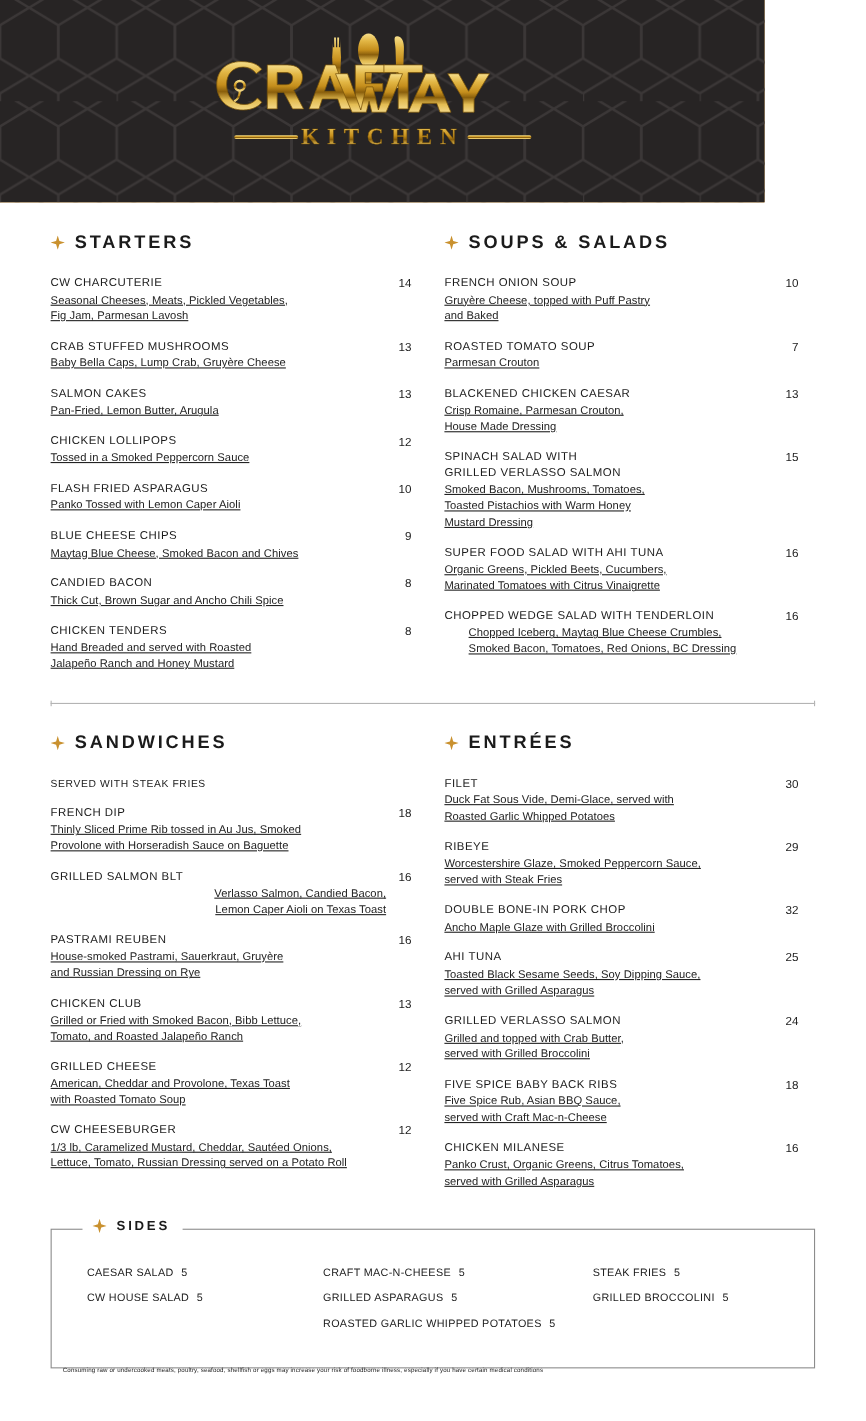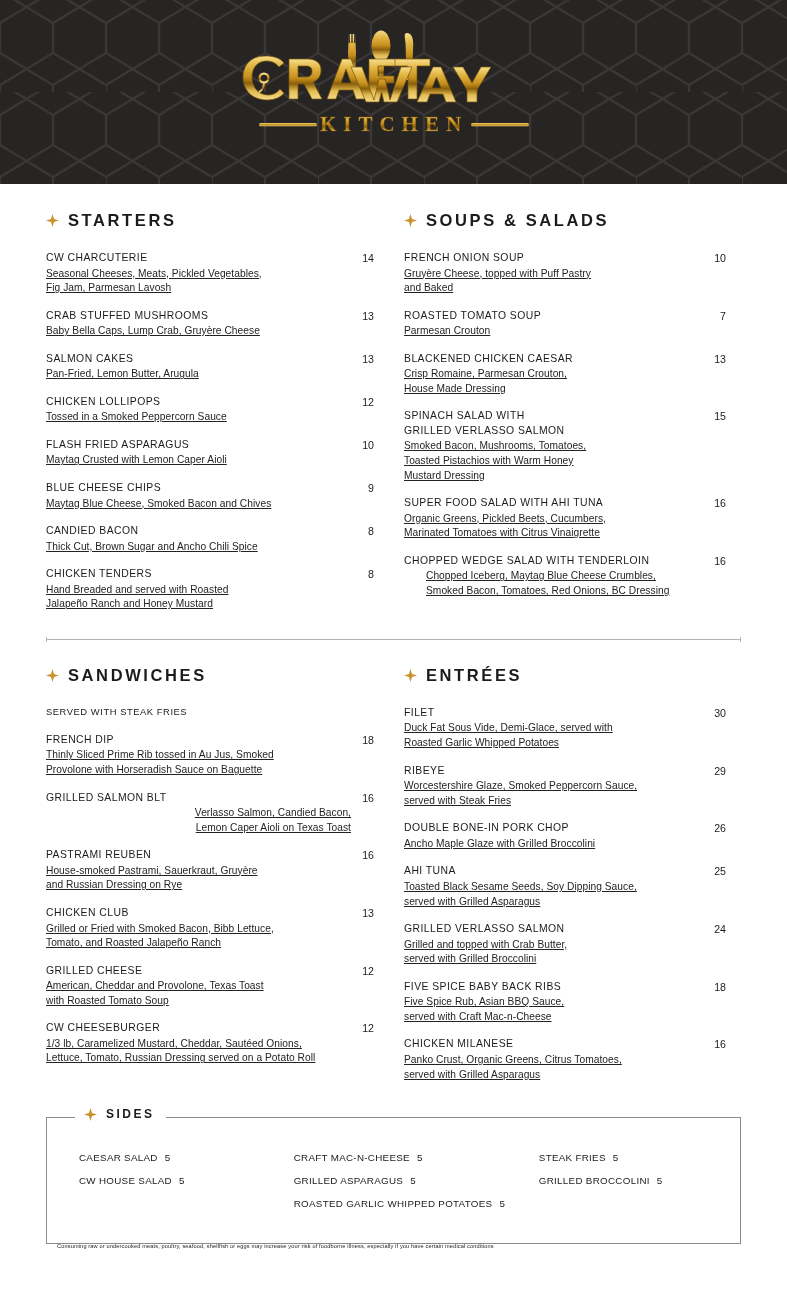--- a/index.html
+++ b/index.html
@@ -9,21 +9,21 @@
     height: 1292px;
     background: #ffffff;
     font-family: "Liberation Sans", sans-serif;
     overflow: hidden;
     position: relative;
   }
 
   
   .header {
     position: relative;
-    width: 787px;
+    width: 695px;
     height: 184px;
     background: #a16207;
     overflow: hidden;
   }
   .header-pattern {
     position: absolute;
     inset: 0;
     opacity: 1;
   }
   .logo-wrap {
@@ -321,21 +321,21 @@
             <span class="item-name">CHICKEN LOLLIPOPS</span>
             <span class="item-price">12</span>
           </div>
         <div class="item-desc">Tossed in a Smoked Peppercorn Sauce</div>
       </div>
       <div class="item">
         <div class="item-head">
             <span class="item-name">FLASH FRIED ASPARAGUS</span>
             <span class="item-price">10</span>
           </div>
-        <div class="item-desc">Maytag Crusted with Lemon Caper Aioli</div>
+        <div class="item-desc">Panko Tossed with Lemon Caper Aioli</div>
       </div>
       <div class="item">
         <div class="item-head">
             <span class="item-name">BLUE CHEESE CHIPS</span>
             <span class="item-price">9</span>
           </div>
         <div class="item-desc">Maytag Blue Cheese, Smoked Bacon and Chives</div>
       </div>
       <div class="item">
         <div class="item-head">
@@ -506,21 +506,21 @@
         <div class="item-head">
             <span class="item-name">RIBEYE</span>
             <span class="item-price">29</span>
           </div>
         <div class="item-desc" style="white-space: pre-line;">Worcestershire Glaze, Smoked Peppercorn Sauce,
 served with Steak Fries</div>
       </div>
       <div class="item">
         <div class="item-head">
             <span class="item-name">DOUBLE BONE-IN PORK CHOP</span>
-            <span class="item-price">26</span>
+            <span class="item-price">32</span>
           </div>
         <div class="item-desc">Ancho Maple Glaze with Grilled Broccolini</div>
       </div>
       <div class="item">
         <div class="item-head">
             <span class="item-name">AHI TUNA</span>
             <span class="item-price">25</span>
           </div>
         <div class="item-desc" style="white-space: pre-line;">Toasted Black Sesame Seeds, Soy Dipping Sauce,
 served with Grilled Asparagus</div>

